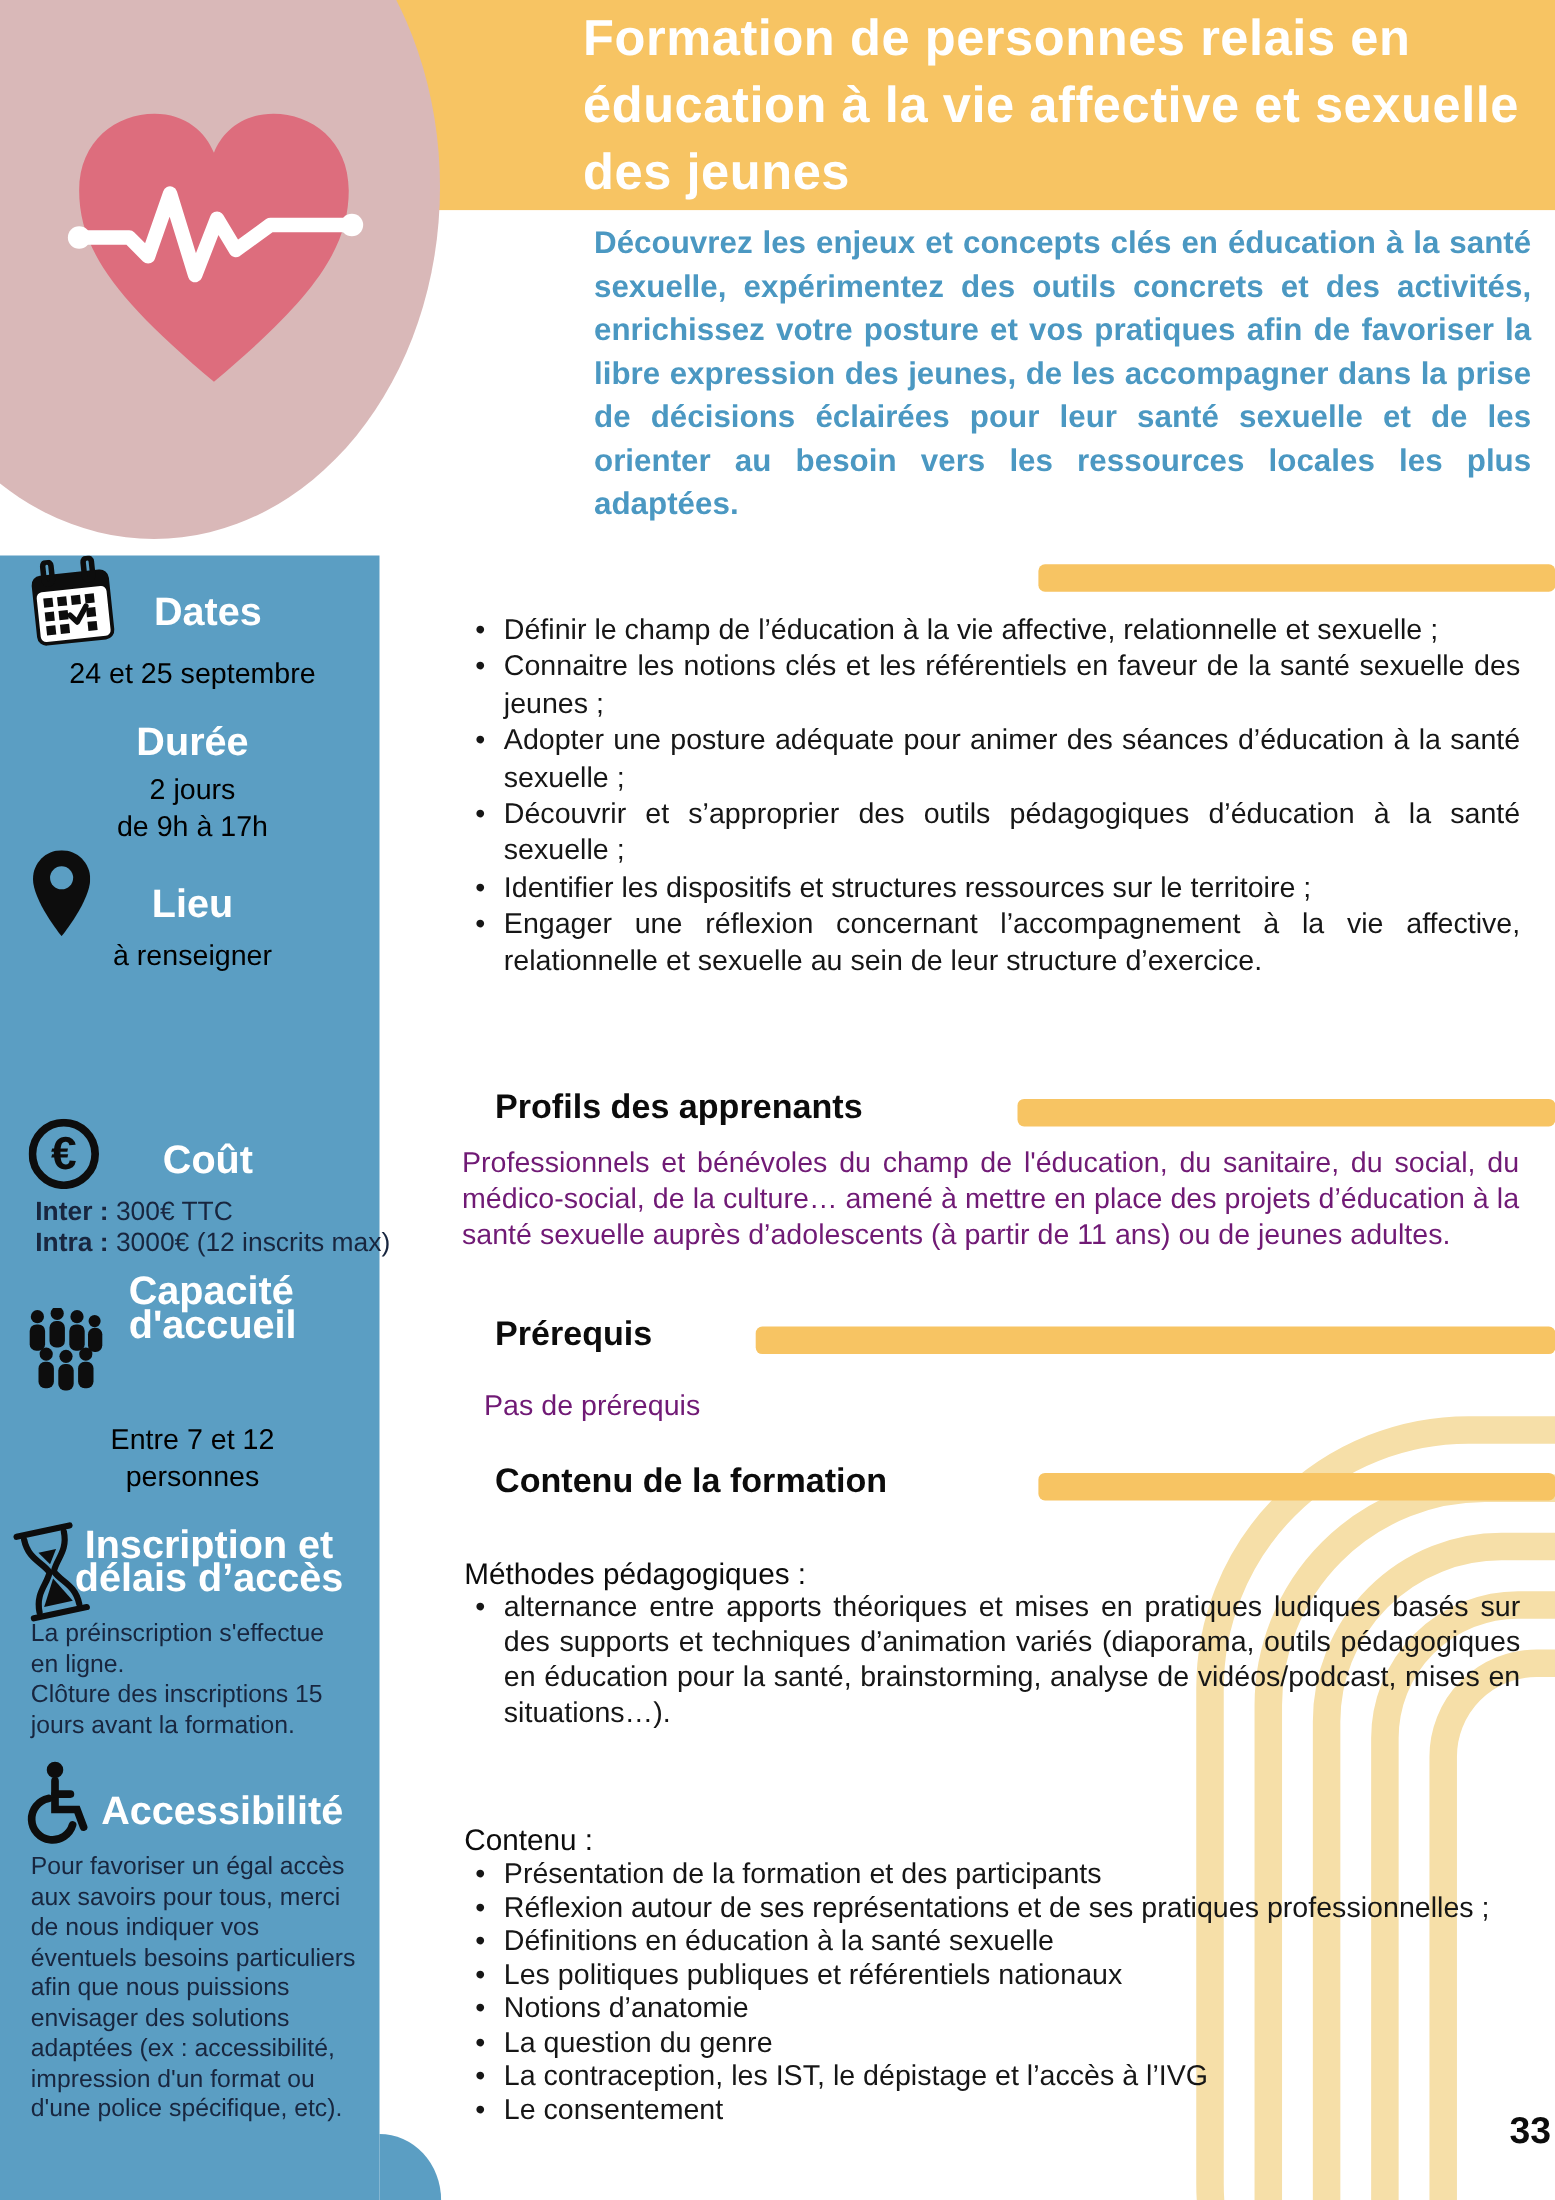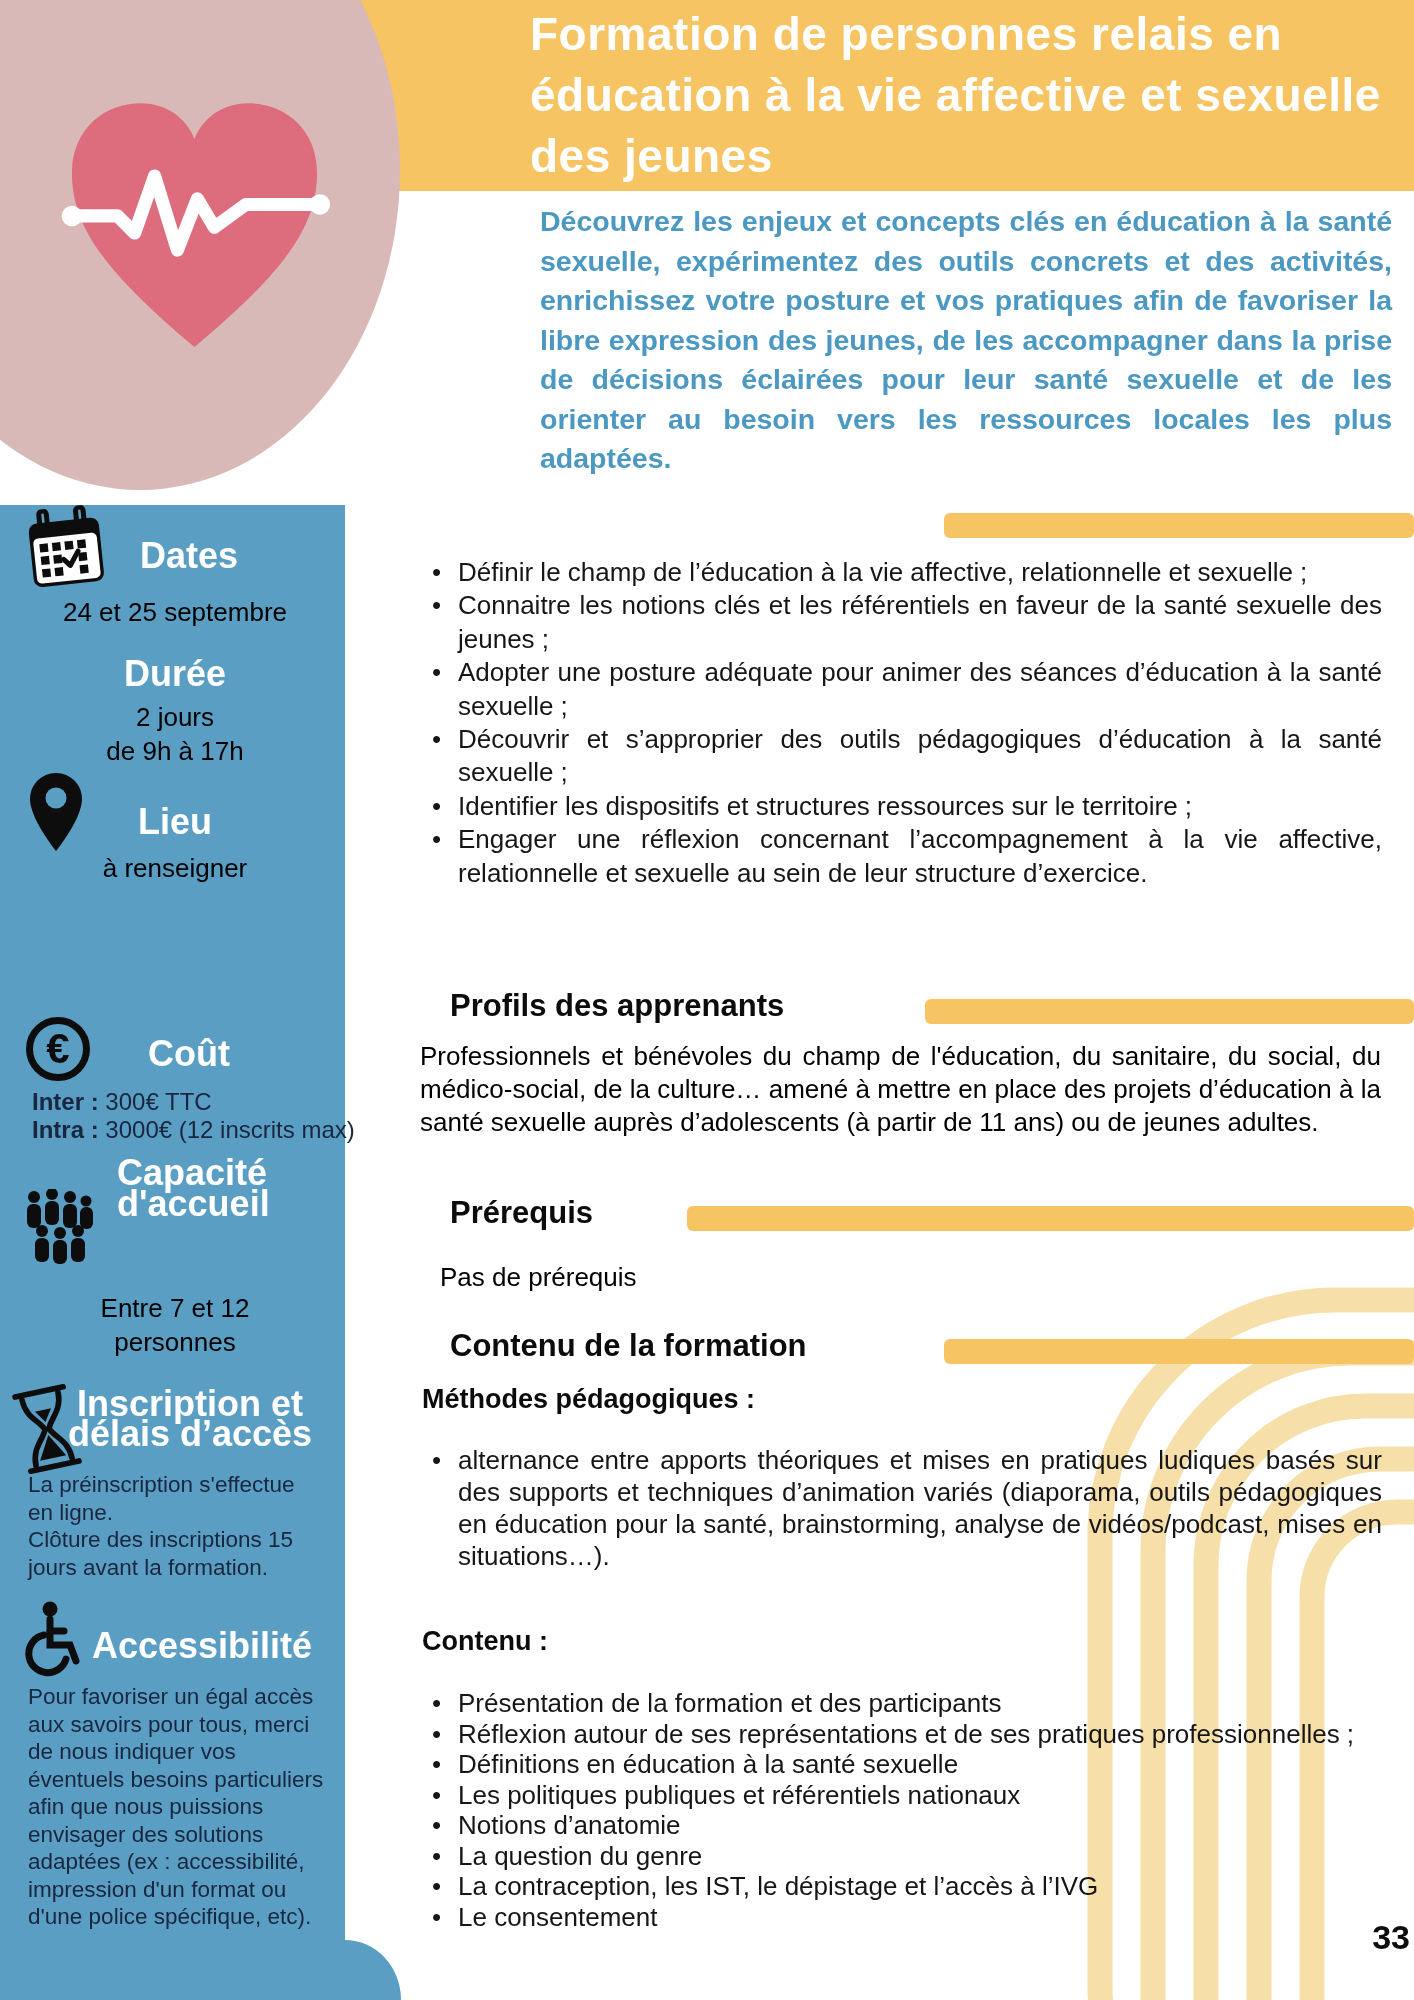--- a/index.html
+++ b/index.html
@@ -27,22 +27,22 @@
   .sb{position:absolute;}
   .sb-label{font-size:36px;font-weight:bold;color:#ffffff;}
   .sb-center{left:10px;width:330px;text-align:center;}
   .sb-value{font-size:26px;color:#000000;}
   .pre{white-space:pre-line;}
   .sb-small{font-size:22.5px;line-height:27.5px;color:#18263f;}
   .icon-black{position:absolute;}
   
   .section-heading{position:absolute;left:450px;font-size:31px;font-weight:bold;color:#0c0c0c;z-index:2;white-space:nowrap;}
   .heading-bar{position:absolute;height:25px;background:#f7c463;border-radius:6px;z-index:1;}
-  .sub-heading{position:absolute;left:422px;font-size:27px;font-weight:bold;color:#0c0c0c;z-index:2;white-space:nowrap;}
-  .body-text{font-size:26px;color:#000000;z-index:2;}
+  .sub-heading{position:absolute;left:422px;font-size:27px;font-weight:normal;color:#0c0c0c;z-index:2;white-space:nowrap;margin-top:32px;}
+  .body-text{font-size:26px;color:#701a75;z-index:2;}
   ul.blist{position:absolute;left:458px;width:924px;margin:0;padding:0;list-style:none;z-index:2;}
   ul.blist li{position:relative;font-size:26px;color:#161616;text-align:justify;}
   ul.blist li::before{content:"\2022";position:absolute;left:-26px;top:0;}
   .lh-obj li{line-height:33.4px;}
   .lh-met li{line-height:32px;}
   .lh-cont li{line-height:30.5px;}
   .profils-p{position:absolute;left:420px;top:1040px;width:961px;line-height:33px;text-align:justify;}
   .pasprereq{position:absolute;left:440px;top:1262px;}
   
   .arcs-svg{position:absolute;left:1050px;top:1250px;width:364px;height:750px;z-index:0;}

